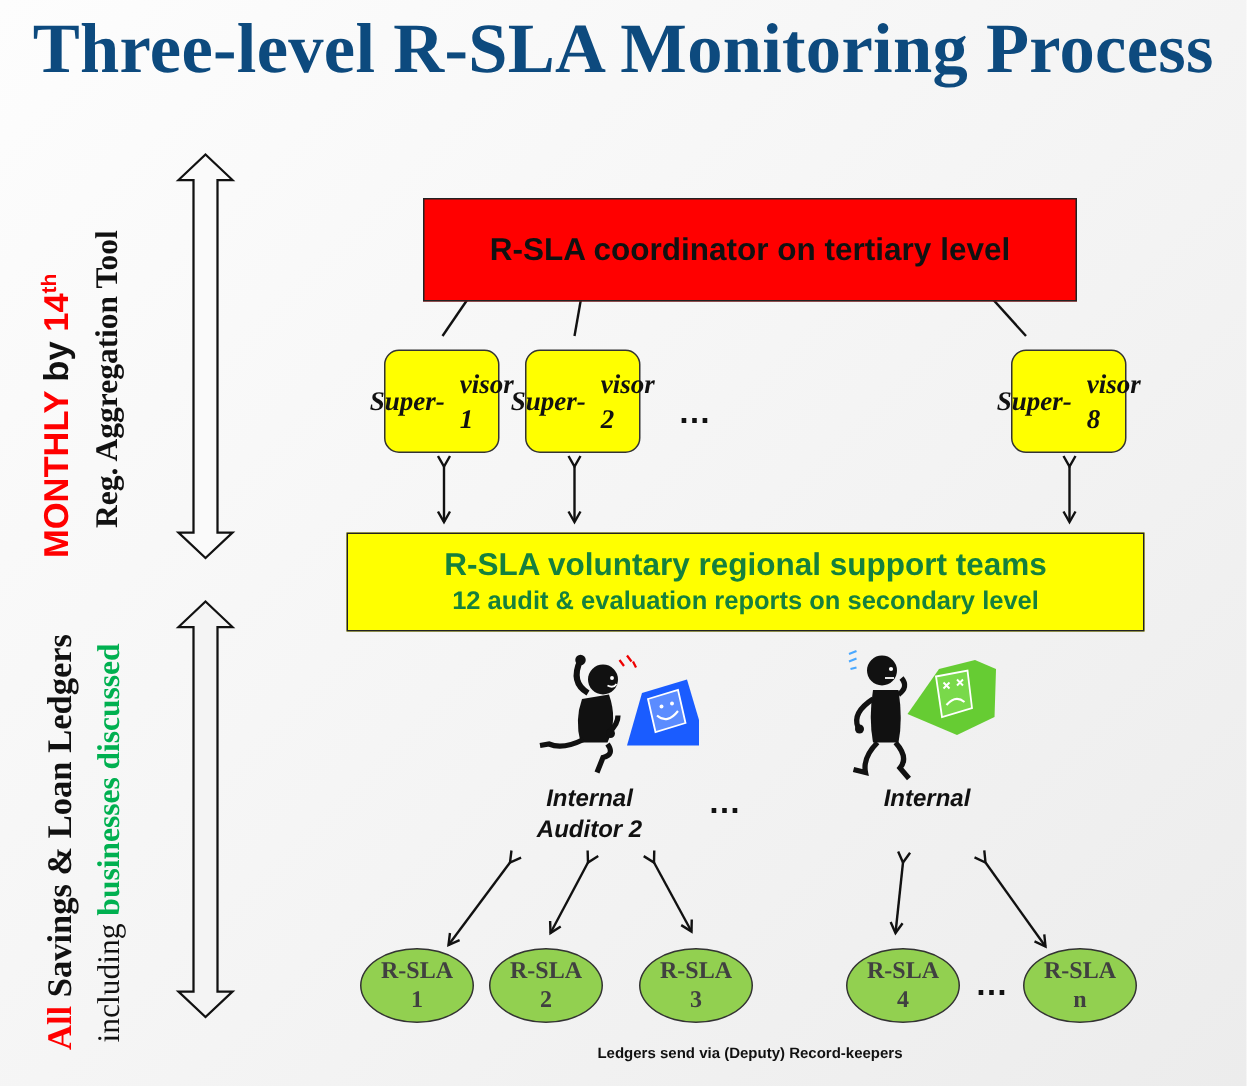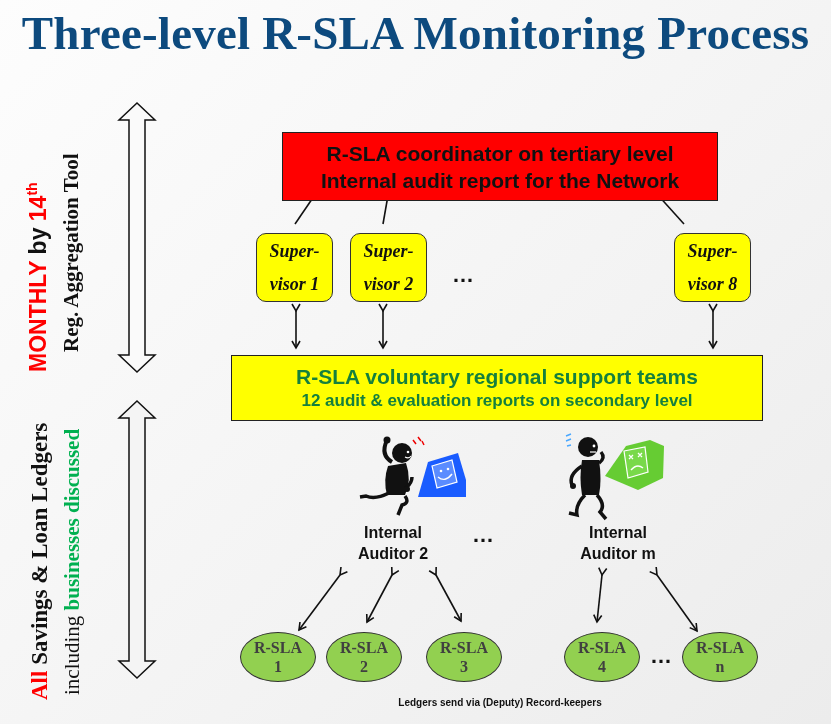--- a/index.html
+++ b/index.html
@@ -1,26 +1,26 @@
 <!DOCTYPE html>
 <html><head>
 <meta charset="utf-8">
 <style>
   html,body{margin:0;padding:0;}
   body{width:831px;height:724px;overflow:hidden;background:linear-gradient(135deg,#fdfdfd 0%,#f3f3f3 60%,#ececec 100%);position:relative;font-family:"Liberation Sans",sans-serif;}
   .abs{position:absolute;}
   #title{left:0;top:6px;width:831px;text-align:center;font-family:"Liberation Serif",serif;font-weight:bold;font-size:47px;color:#0d4a7e;letter-spacing:0.2px;white-space:nowrap;}
   svg.layer{position:absolute;left:0;top:0;}
   .redbox{left:282px;top:104px;width:434px;height:67px;background:#ff0000;border:1.5px solid #222;display:flex;flex-direction:column;align-items:center;justify-content:center;font-weight:bold;font-size:21px;line-height:27px;color:#111;margin-top:28px;}
-  .sup{width:75px;height:67px;background:#ffff00;border:1.5px solid #333;border-radius:10px;display:flex;flex-direction:column;align-items:center;justify-content:center;font-family:"Liberation Serif",serif;font-style:italic;font-weight:bold;font-size:18px;line-height:23px;color:#111;gap:10px;}
+  .sup{width:75px;height:67px;background:#ffff00;border:1.5px solid #333;border-radius:10px;display:flex;flex-direction:row;align-items:center;justify-content:center;font-family:"Liberation Serif",serif;font-style:italic;font-weight:bold;font-size:18px;line-height:23px;color:#111;gap:10px;}
   .dots{font-weight:bold;font-size:22px;color:#111;letter-spacing:1px;}
   .yband{left:231px;top:355px;width:530px;height:64px;background:#ffff00;border:1.5px solid #222;display:flex;flex-direction:column;align-items:center;justify-content:center;color:#15803d;font-weight:bold;}
   .yband .l1{font-size:21px;line-height:26px;}
   .yband .l2{font-size:17px;line-height:22px;}
-  .aud-label{width:140px;text-align:center;font-weight:bold;font-size:16px;line-height:21px;color:#111;}
+  .aud-label{width:140px;text-align:center;font-weight:bold;font-size:16px;line-height:21px;color:#111;font-style:italic;}
   .ell{width:76px;height:50px;border-radius:50%;background:#92d050;border:1.5px solid #333;display:flex;flex-direction:column;align-items:center;justify-content:center;font-family:"Liberation Serif",serif;font-weight:bold;font-size:16px;line-height:19px;color:#404040;box-sizing:border-box;}
   #footer{left:260px;top:697px;width:480px;text-align:center;font-weight:bold;font-size:10px;color:#111;}
   .vert{position:absolute;transform-origin:0 0;transform:rotate(-90deg);white-space:nowrap;}
   #v1a{left:24px;top:372px;font-weight:bold;font-size:23px;color:#111;}
   #v1a .red{color:#ff0000;}
   #v1a sup{font-size:14px;}
   #v1b{left:59px;top:352px;font-family:"Liberation Serif",serif;font-weight:bold;font-size:21px;color:#111;}
   #v2a{left:27px;top:700px;font-family:"Liberation Serif",serif;font-weight:bold;font-size:23px;color:#111;}
   #v2a .red{color:#ff0000;}
   #v2b{left:60px;top:695px;font-family:"Liberation Serif",serif;font-size:21px;color:#111;}
@@ -96,21 +96,20 @@
   <g>
     <path d="M626,446 L650,440 L664,446 L663,478 L638,490 L605,476 Z" fill="#66cc33"></path>
     <path d="M624,451 L645,447 L648,472 L628,478 Z" fill="#79d94a" stroke="#fff" stroke-width="1.2"></path>
     <path d="M629,455 L633,459 M633,455 L629,459 M638,453 L642,457 M642,453 L638,457" stroke="#fff" stroke-width="1.3"></path>
     <path d="M631,470 Q637,463 643,468" fill="none" stroke="#fff" stroke-width="1.4"></path>
   </g>
 </svg>
 
 <div class="abs redbox">
   <div>R-SLA coordinator on tertiary level</div>
-  <div>Internal audit report for the Network</div>
 </div>
 
 <div class="abs sup" style="left:256px;top:233px;">
   <div>Super-</div>
   <div>visor 1</div>
 </div>
 <div class="abs sup" style="left:350px;top:233px;">
   <div>Super-</div>
   <div>visor 2</div>
 </div>
@@ -125,21 +124,20 @@
   <div class="l2">12 audit &amp; evaluation reports on secondary level</div>
 </div>
 
 <div class="abs aud-label" style="left:323px;top:522px;">
   <div>Internal</div>
   <div>Auditor 2</div>
 </div>
 <div class="abs dots" style="left:472px;top:522px;">…</div>
 <div class="abs aud-label" style="left:548px;top:522px;">
   <div>Internal</div>
-  <div>Auditor m</div>
 </div>
 
 <div class="abs ell" style="left:240px;top:632px;">
   <div>R-SLA</div>
   <div>1</div>
 </div>
 <div class="abs ell" style="left:326px;top:632px;">
   <div>R-SLA</div>
   <div>2</div>
 </div>

